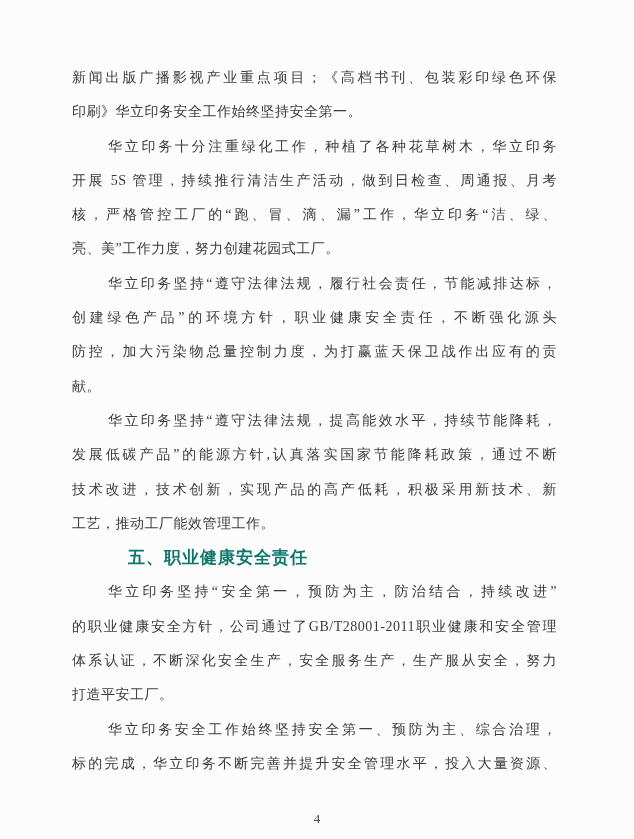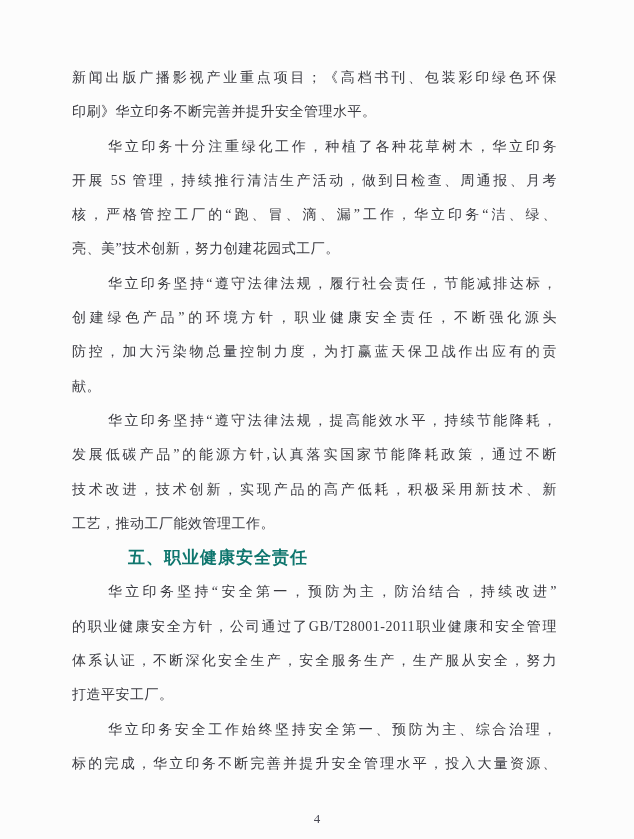--- a/index.html
+++ b/index.html
@@ -56,26 +56,26 @@
     color: #4a4a55;
   }
 </style>
 </head>
 <body>
 
 <div class="page">
   <div class="content">
 
     <div class="line fill">新闻出版广播影视产业重点项目；《高档书刊、包装彩印绿色环保</div>
-    <div class="line">印刷》华立印务不断完善并提升安全管理水平。</div>
+    <div class="line">印刷》华立印务安全工作始终坚持安全第一。</div>
 
     <div class="line fill ind">华立印务十分注重绿化工作，种植了各种花草树木，华立印务</div>
     <div class="line fill">开展 5S 管理，持续推行清洁生产活动，做到日检查、周通报、月考</div>
     <div class="line fill">核，严格管控工厂的“跑、冒、滴、漏”工作，华立印务“洁、绿、</div>
-    <div class="line">亮、美”技术创新，努力创建花园式工厂。</div>
+    <div class="line">亮、美”工作力度，努力创建花园式工厂。</div>
 
     <div class="line fill ind">华立印务坚持“遵守法律法规，履行社会责任，节能减排达标，</div>
     <div class="line fill">创建绿色产品”的环境方针，职业健康安全责任，不断强化源头</div>
     <div class="line fill">防控，加大污染物总量控制力度，为打赢蓝天保卫战作出应有的贡</div>
     <div class="line">献。</div>
 
     <div class="line fill ind">华立印务坚持“遵守法律法规，提高能效水平，持续节能降耗，</div>
     <div class="line fill">发展低碳产品”的能源方针,认真落实国家节能降耗政策，通过不断</div>
     <div class="line fill">技术改进，技术创新，实现产品的高产低耗，积极采用新技术、新</div>
     <div class="line">工艺，推动工厂能效管理工作。</div>

